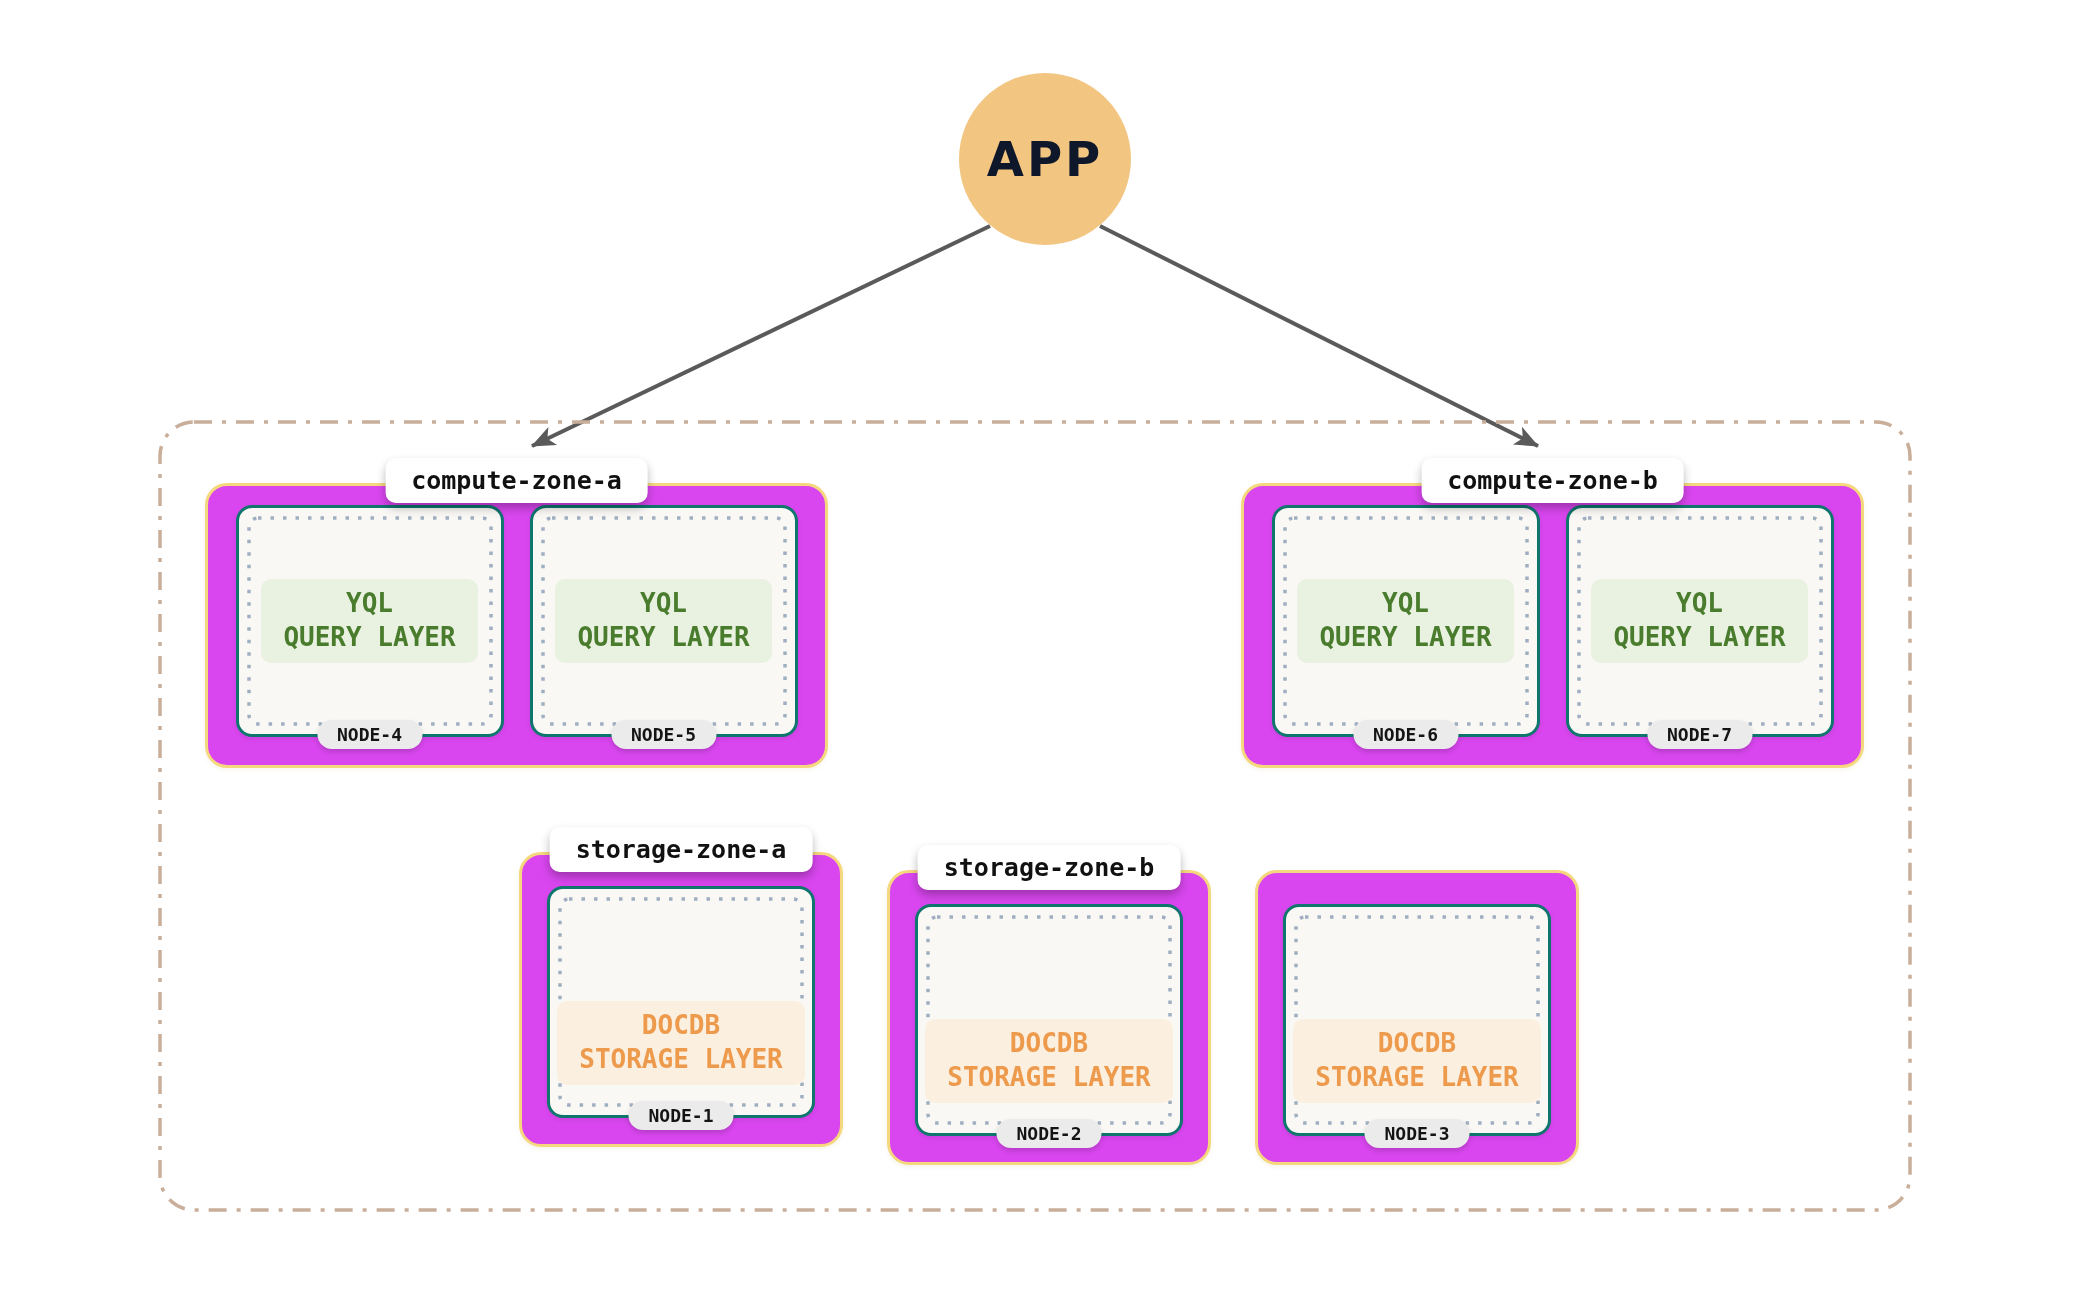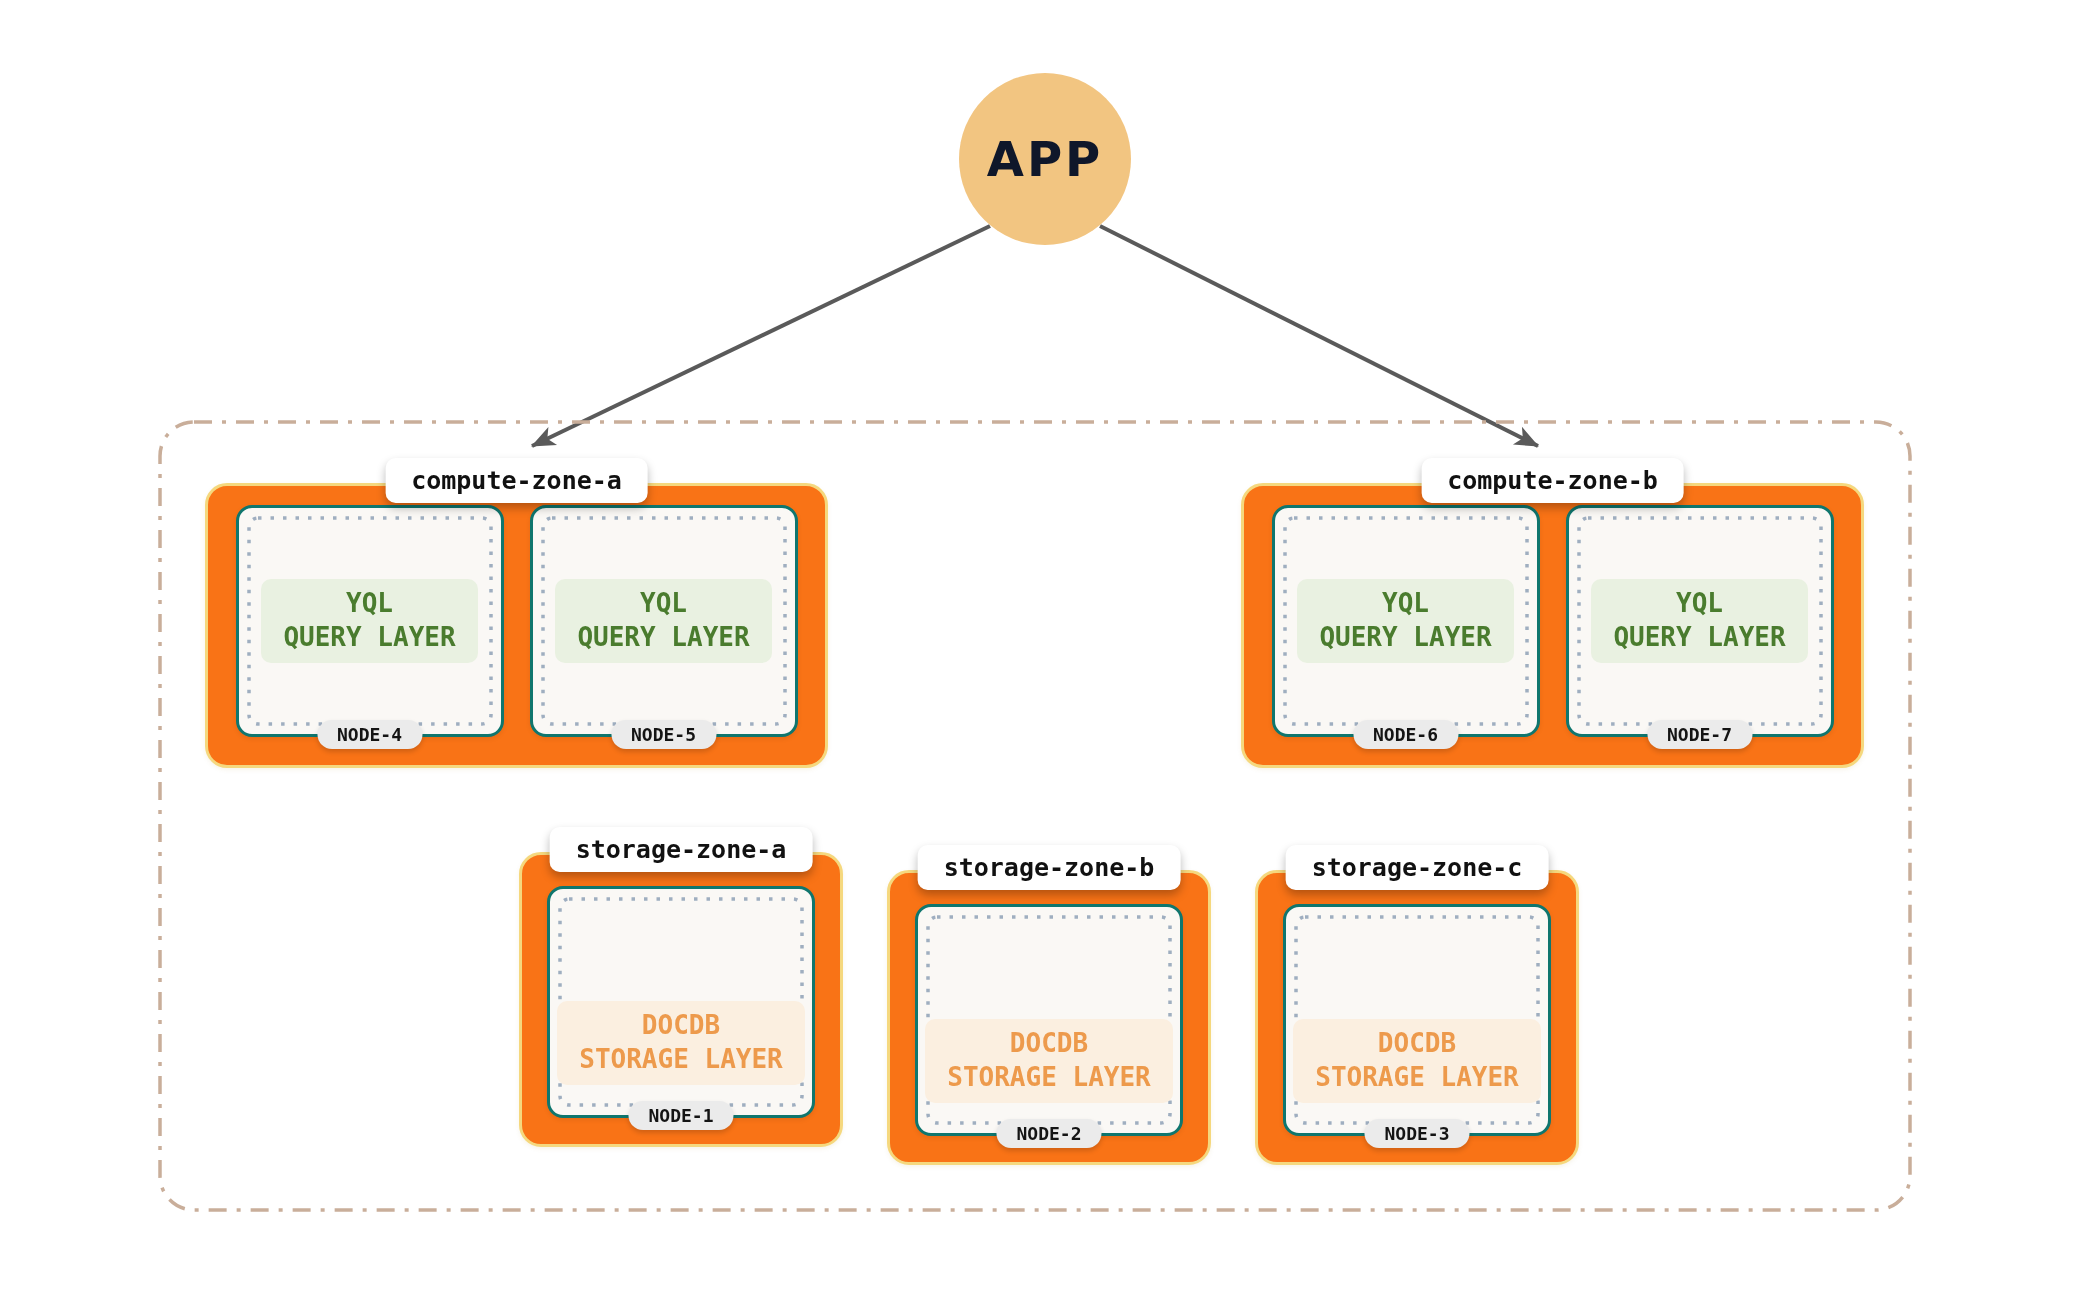--- a/index.html
+++ b/index.html
@@ -41,21 +41,21 @@
     font-weight: bold;
     font-size: 48px;
     letter-spacing: 3px;
     color: #0f172a;
   }
 
   
   .zone {
     position: absolute;
     box-sizing: border-box;
-    background: #f97316;
+    background: #d946ef;
     border: 3px solid #F5D87E;
     border-radius: 22px;
     display: flex;
     justify-content: center;
     gap: 26px;
     box-shadow: 0 2px 4px rgba(180,150,60,0.10);
   }
   .zone.compute { padding-top: 19px; }
   .zone.storage { padding-top: 31px; }
 
@@ -238,21 +238,20 @@
       </svg>
       <div class="layer-label">
         <span class="layer-line">DOCDB</span>
         <span class="layer-line">STORAGE LAYER</span>
       </div>
       <div class="node-pill">NODE-2</div>
     </div>
   </div>
 
   <div class="zone storage zone-storage-c">
-    <div class="zone-label">storage-zone-c</div>
 
     <div class="node">
       <svg class="node-dotted" width="246" height="210" viewBox="0 0 246 210">
         <rect x="2" y="2" width="242" height="206" rx="9" fill="none" stroke="#9FAEC0" stroke-width="3.5" stroke-dasharray="3.5 9"></rect>
       </svg>
       <div class="layer-label">
         <span class="layer-line">DOCDB</span>
         <span class="layer-line">STORAGE LAYER</span>
       </div>
       <div class="node-pill">NODE-3</div>

